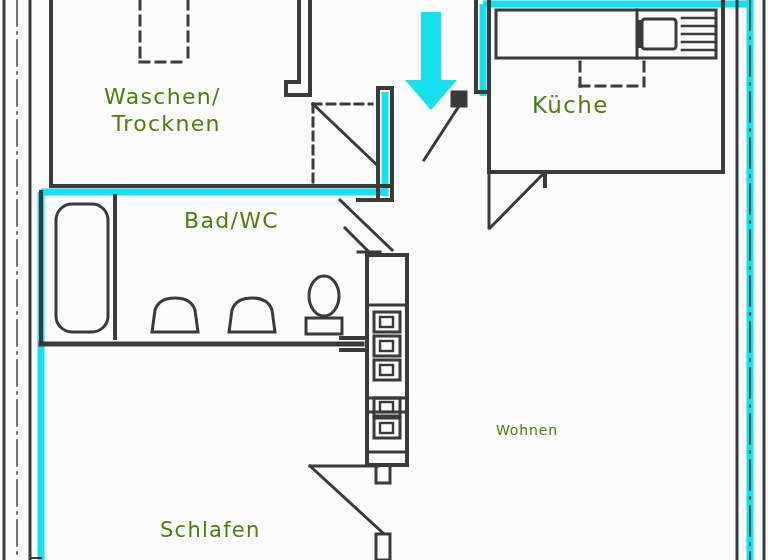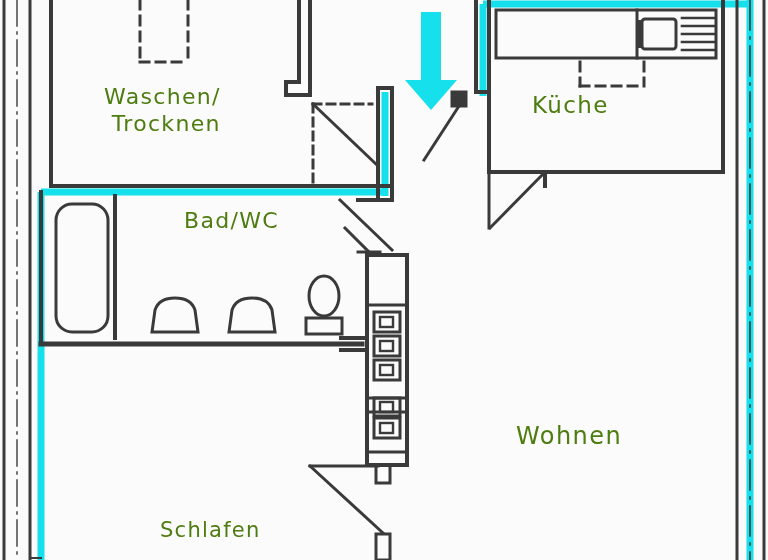--- a/index.html
+++ b/index.html
@@ -14,21 +14,21 @@
     font-weight:400;
     letter-spacing:0.06em;
     white-space:pre;
     line-height:1.22;
     text-align:right;
     -webkit-font-smoothing:antialiased;
   }
   #lbl-wasch{left:104px;top:84px;font-size:22px;}
   #lbl-bad  {left:184px;top:208px;font-size:22px;}
   #lbl-kueche{left:532px;top:91px;font-size:23px;}
-  #lbl-wohnen{left:516px;top:422px;font-size:24px;}
+  #lbl-wohnen{left:496px;top:422px;font-size:14px;}
   #lbl-schlafen{left:160px;top:518px;font-size:21px;}
 </style>
 </head>
 <body>
 
 <div id="stage">
 
   <svg id="plan" width="768" height="560" viewBox="0 0 768 560">
 
     <rect x="0" y="0" width="768" height="560" fill="#fbfbfb"></rect>

